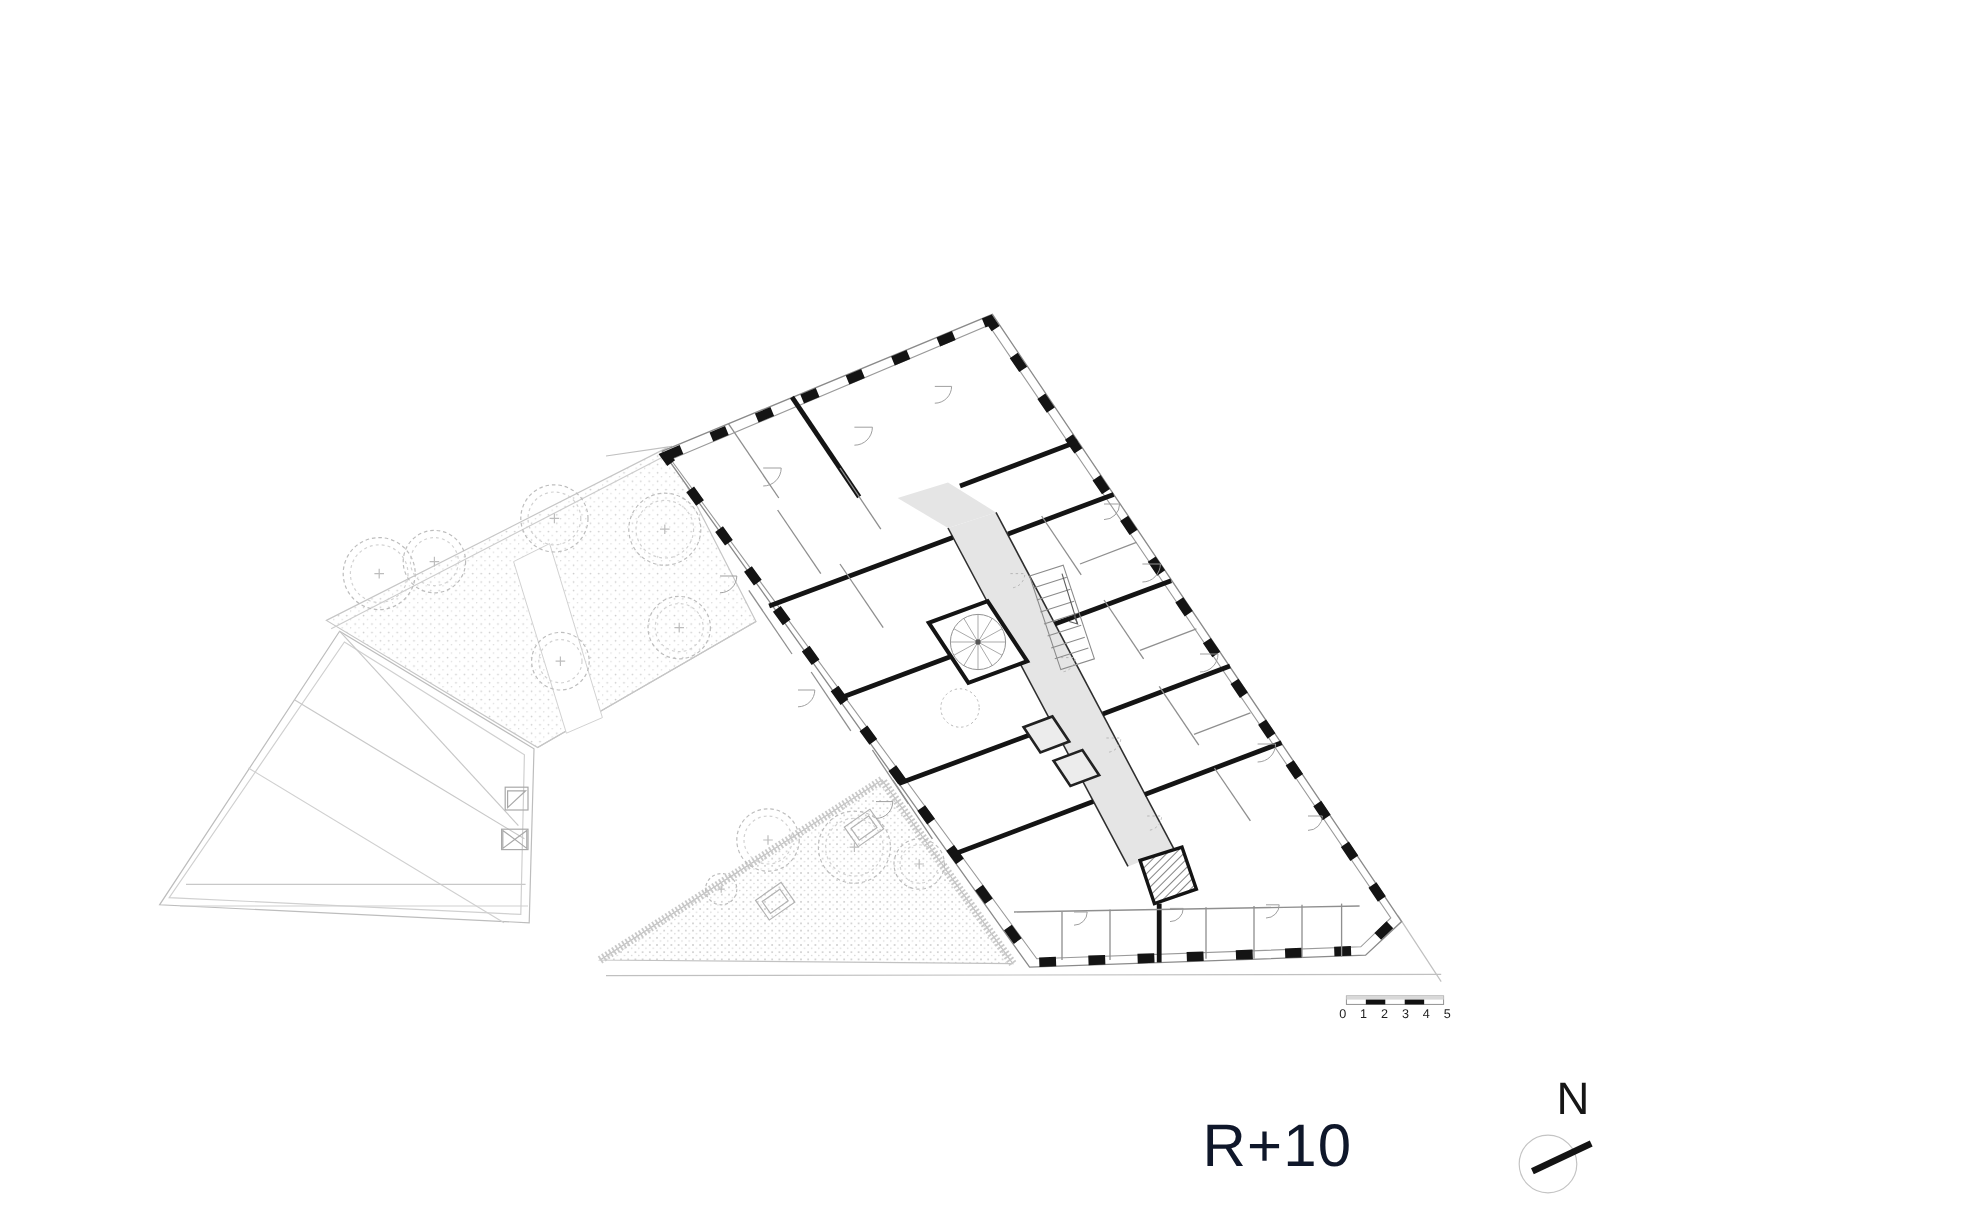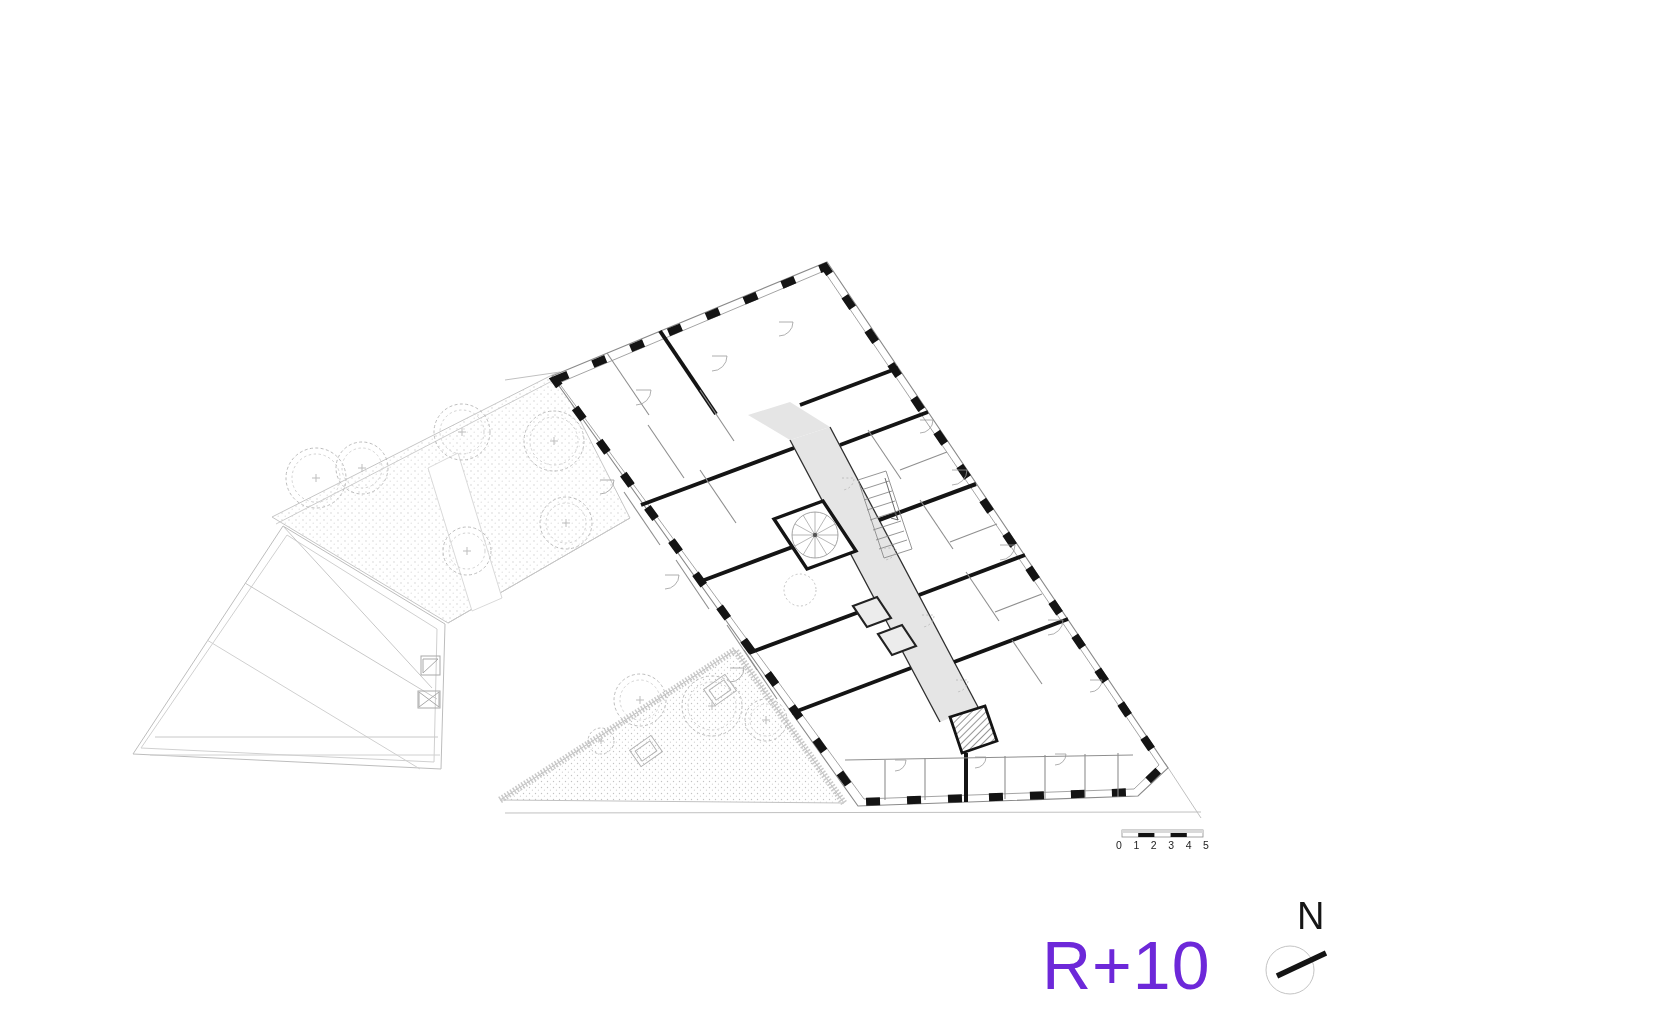--- a/index.html
+++ b/index.html
@@ -1,20 +1,20 @@
 <!DOCTYPE html>
 <html><head>
 <meta charset="utf-8">
 <style>
   html,body{margin:0;padding:0;background:#ffffff;}
   #canvas{position:relative;width:1653px;height:1023px;background:#ffffff;overflow:hidden;
           font-family:"Liberation Sans",sans-serif;}
   #plan-svg{position:absolute;left:0;top:0;}
-  .floor-label{position:absolute;left:1042px;top:928px;font-size:68px;line-height:1.1;
-               color:#6d28d9;letter-spacing:1px;}
+  .floor-label{position:absolute;left:1002px;top:928px;font-size:50px;line-height:1.1;
+               color:#0f172a;letter-spacing:1px;}
   .north-label{position:absolute;left:1297px;top:896px;font-size:38px;line-height:1.1;color:#161616;}
   .scale-labels{position:absolute;left:1116px;top:839px;width:93px;display:flex;
                 justify-content:space-between;font-size:10.5px;color:#222;}
   .scale-labels span{display:block;}
 </style>
 </head>
 <body>
 
 <div id="canvas">
 

